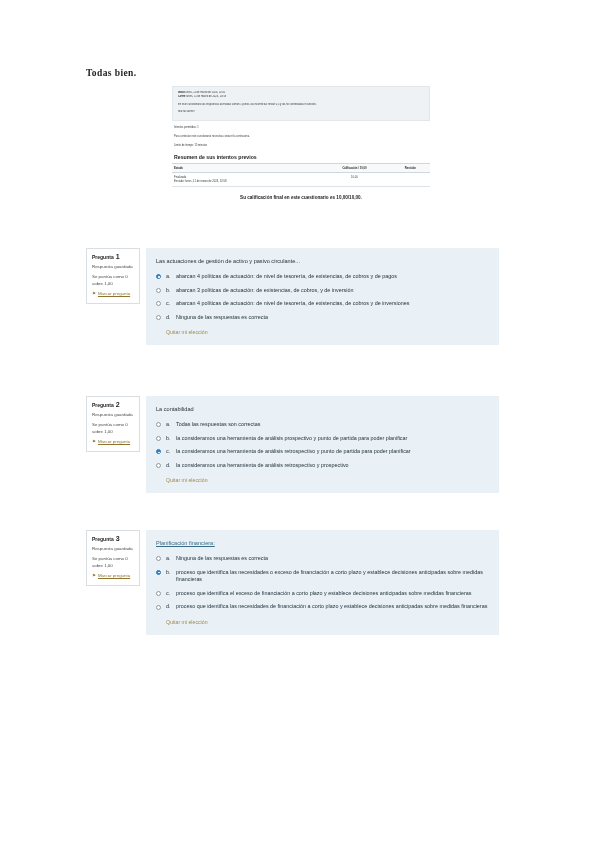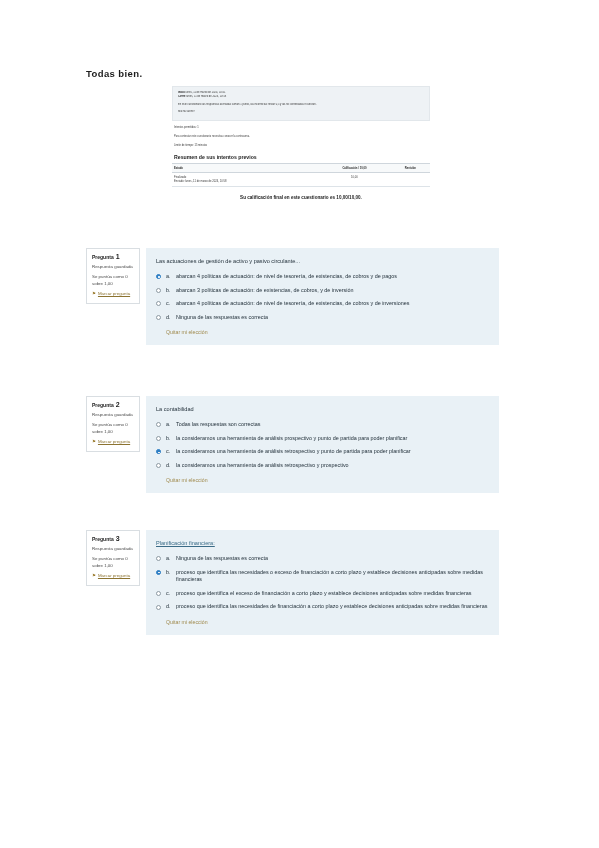--- a/index.html
+++ b/index.html
@@ -24,20 +24,21 @@
 
   
   .doc-heading {
     position: absolute;
     left: 86px;
     top: 68px;
     font-size: 9.5px;
     font-weight: bold;
     letter-spacing: 0.4px;
     color: #1d1d1d;
+    font-family: Liberation Serif, serif;
   }
 
   
   .summary-shot {
     position: absolute;
     left: 172px;
     top: 86px;
     width: 258px;
   }
   .summary-banner {

